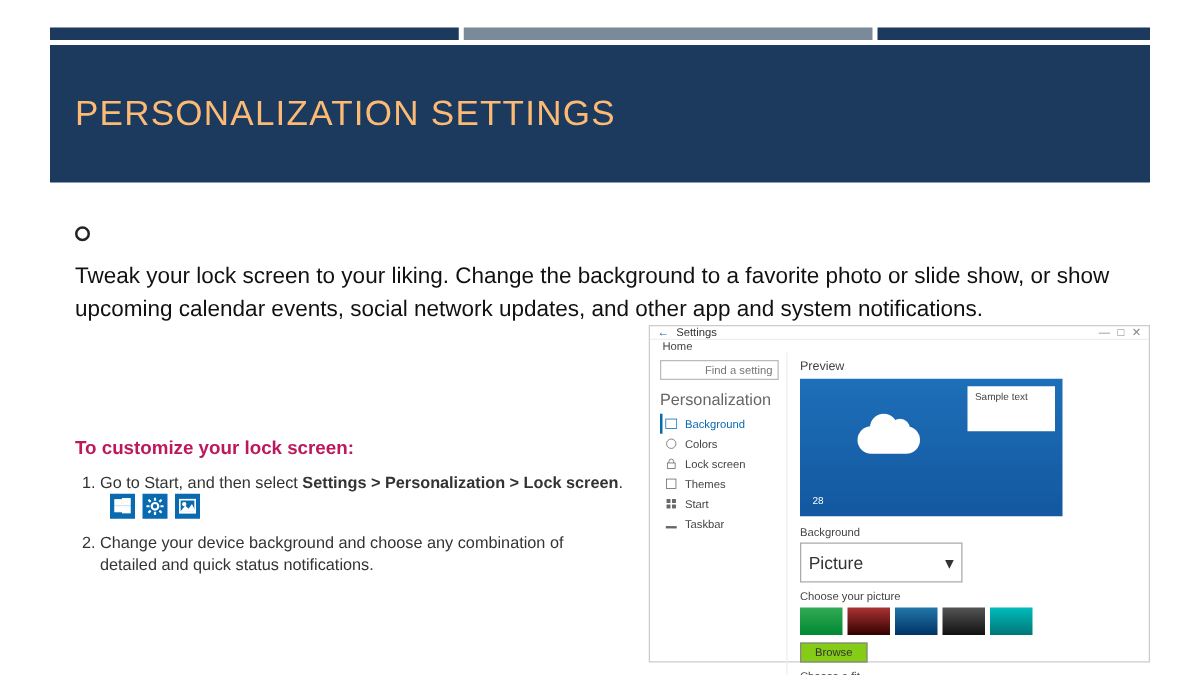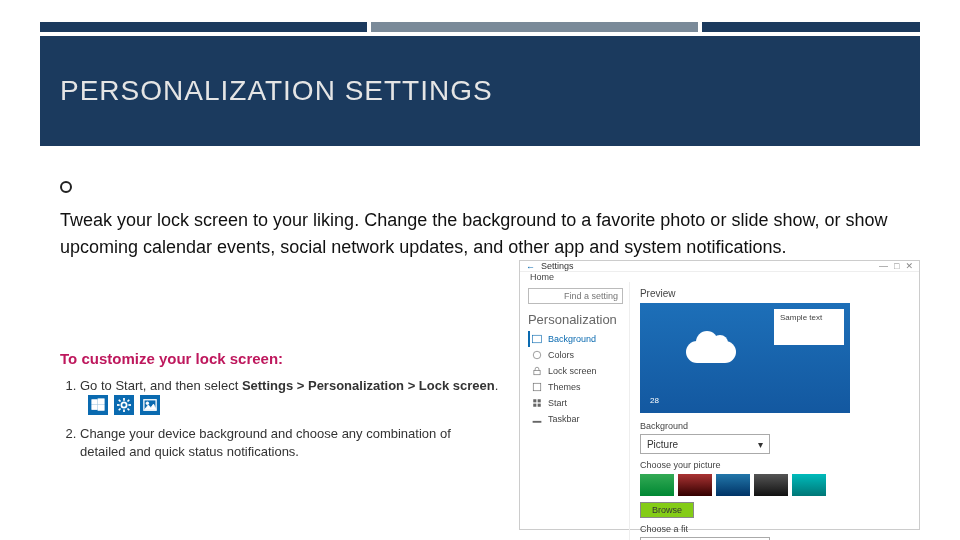--- a/index.html
+++ b/index.html
@@ -14,21 +14,21 @@
   .accent-row {
     position: absolute; top: 22px; left: 40px; right: 40px; height: 10px;
     display: flex; gap: 4px;
   }
   .accent-row .seg1 { flex: 3; background: #1b3a5e; }
   .accent-row .seg2 { flex: 3; background: #7a8a99; }
   .accent-row .seg3 { flex: 2; background: #1b3a5e; }
   
   .title-band {
     position: absolute; top: 36px; left: 40px; right: 40px; height: 110px;
-    background: #1b3a5e; color: #e5e5e5;
+    background: #1b3a5e; color: #fdba74;
     display: flex; align-items: center;
     padding-left: 20px;
     font-size: 28px; letter-spacing: 1px;
   }
   
   .body {
     position: absolute; top: 175px; left: 60px; right: 40px;
   }
   .bullet-row { display: flex; align-items: flex-start; gap: 14px; flex-direction: column; }
   .bullet-icon {
@@ -99,22 +99,22 @@
   .mock .preview .cloud1::after { content:""; position:absolute; top:-6px; left:26px; width:16px; height:16px; background:#fff; border-radius:50%; }
   .mock .preview .rightbox {
     position:absolute; top:6px; right:6px; width:70px; height:36px; background:#fff;
     padding:4px 6px; font-size:8px; color:#444;
   }
   .mock .preview .clock {
     position:absolute; left:10px; bottom:8px; color:#fff; font-size:8px;
   }
   .mock .label { font-size:9px; color:#444; margin-top:6px; margin-bottom:3px; }
   .mock .select {
-    width: 130px; height: 20px; border: 1px solid #aaa; display:flex;
-    align-items:center; justify-content:space-between; padding:0 6px; font-size:10px;
+    width: 130px; height: 32px; border: 1px solid #aaa; display:flex;
+    align-items:center; justify-content:space-between; padding:0 6px; font-size:14px;
   }
   .mock .thumbs { display:flex; gap:4px; margin-top:4px; }
   .mock .thumbs .t { width:34px; height:22px; }
   .t1 { background: linear-gradient(#3a5, #083); }
   .t2 { background: linear-gradient(#a33, #300); }
   .t3 { background: linear-gradient(#27a, #036); }
   .t4 { background: linear-gradient(#555, #111); }
   .t5 { background: linear-gradient(#0bb, #077); }
   .mock .browse {
     margin-top:6px; width:54px; height:16px; border:1px solid #888;

